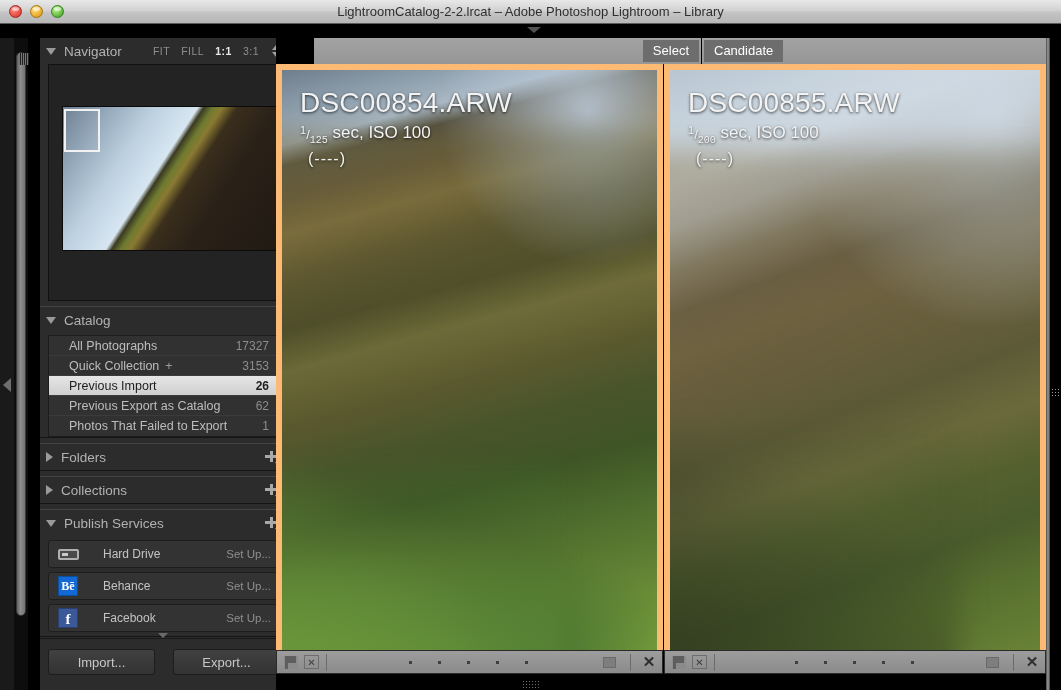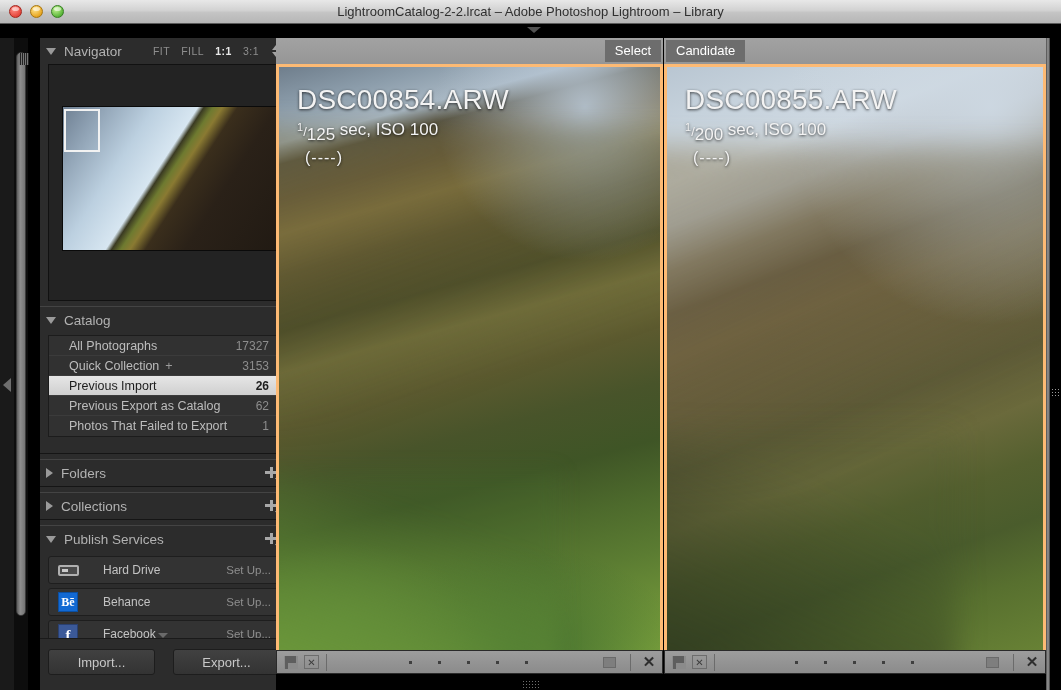--- a/index.html
+++ b/index.html
@@ -129,21 +129,21 @@
   .nav-photo .sky {
     position: absolute; inset: 0;
     background: linear-gradient(to bottom right, rgba(150,180,210,0.0), rgba(0,0,0,0.0));
   }
   .nav-crop {
     position: absolute; left: 15px; top: 44px; width: 36px; height: 43px;
     border: 2px solid #f2f2f2;
   }
 
   .catalog-list {
-    margin: 2px 8px 16px 8px; border: 1px solid #1c1c1c; background: #313131;
+    margin: 2px 8px 0 8px; border: 1px solid #1c1c1c; background: #313131;
   }
   .cat-row {
     display: flex; align-items: center; height: 20px;
     padding: 0 10px 0 20px; font-size: 12.5px; color: #bdbdbd;
     border-bottom: 1px solid #3b3b3b;
   }
   .cat-row:last-child { border-bottom: none; }
   .cat-row .cname { flex: 1; }
   .cat-row .ccount { color: #8d8d8d; font-size: 12px; }
   .cat-row.sel {
@@ -212,29 +212,29 @@
     display: flex; align-items: center; justify-content: center;
   }
 
   
   .main {
     position: absolute; left: 276px; top: 14px; width: 770px; height: 652px;
     background: #000;
   }
   .pane {
     position: absolute; top: 26px; width: 387px; height: 600px;
-    overflow: hidden; border: 3px solid #fdba74;
+    overflow: hidden; border: 6px solid #fdba74;
   }
   .pane.left { left: 0; width: 387px; }
   .pane.right { left: 388px; width: 382px; }
 
   .pane-head {
     position: absolute; top: 0; height: 26px;
     background: linear-gradient(to bottom, #a2a2a2, #969696);
-    display: flex; align-items: center;
+    display: flex; align-items: center; margin-left: 38px;
   }
   .pane-head.left { left: 0; width: 387px; justify-content: flex-end; }
   .pane-head.right { left: 388px; width: 382px; justify-content: flex-start; }
   .head-chip {
     background: #6d6d6d; color: #fff; font-size: 13px;
     padding: 3px 10px 4px 10px; margin: 0 2px;
   }
 
   
   .photo {
@@ -292,21 +292,21 @@
 
   .overlay {
     position: absolute; left: 18px; top: 18px;
     color: #f3f3f3; text-shadow: 0 1px 3px rgba(0,0,0,0.75);
     pointer-events: none;
   }
   .ov-name { font-size: 28px; line-height: 1.05; letter-spacing: 0.2px; }
   .ov-exif { font-size: 17px; margin-top: 6px; }
   .ov-exif .frac { font-size: 13px; }
   .ov-exif .frac sup { font-size: 11px; }
-  .ov-exif .frac sub { font-size: 17px; }
+  .ov-exif .frac sub { font-size: 10px; font-family: Liberation Mono, monospace; }
   .ov-note { font-size: 16px; margin-top: 5px; margin-left: 8px; letter-spacing: 1px; }
 
   
   .toolbar {
     position: absolute; bottom: 16px; height: 24px;
     background: linear-gradient(to bottom, #9d9d9d, #8b8b8b);
     border: 1px solid #2a2a2a;
     display: flex; align-items: center; padding: 0 2px;
   }
   .toolbar.left { left: 0; width: 387px; }

